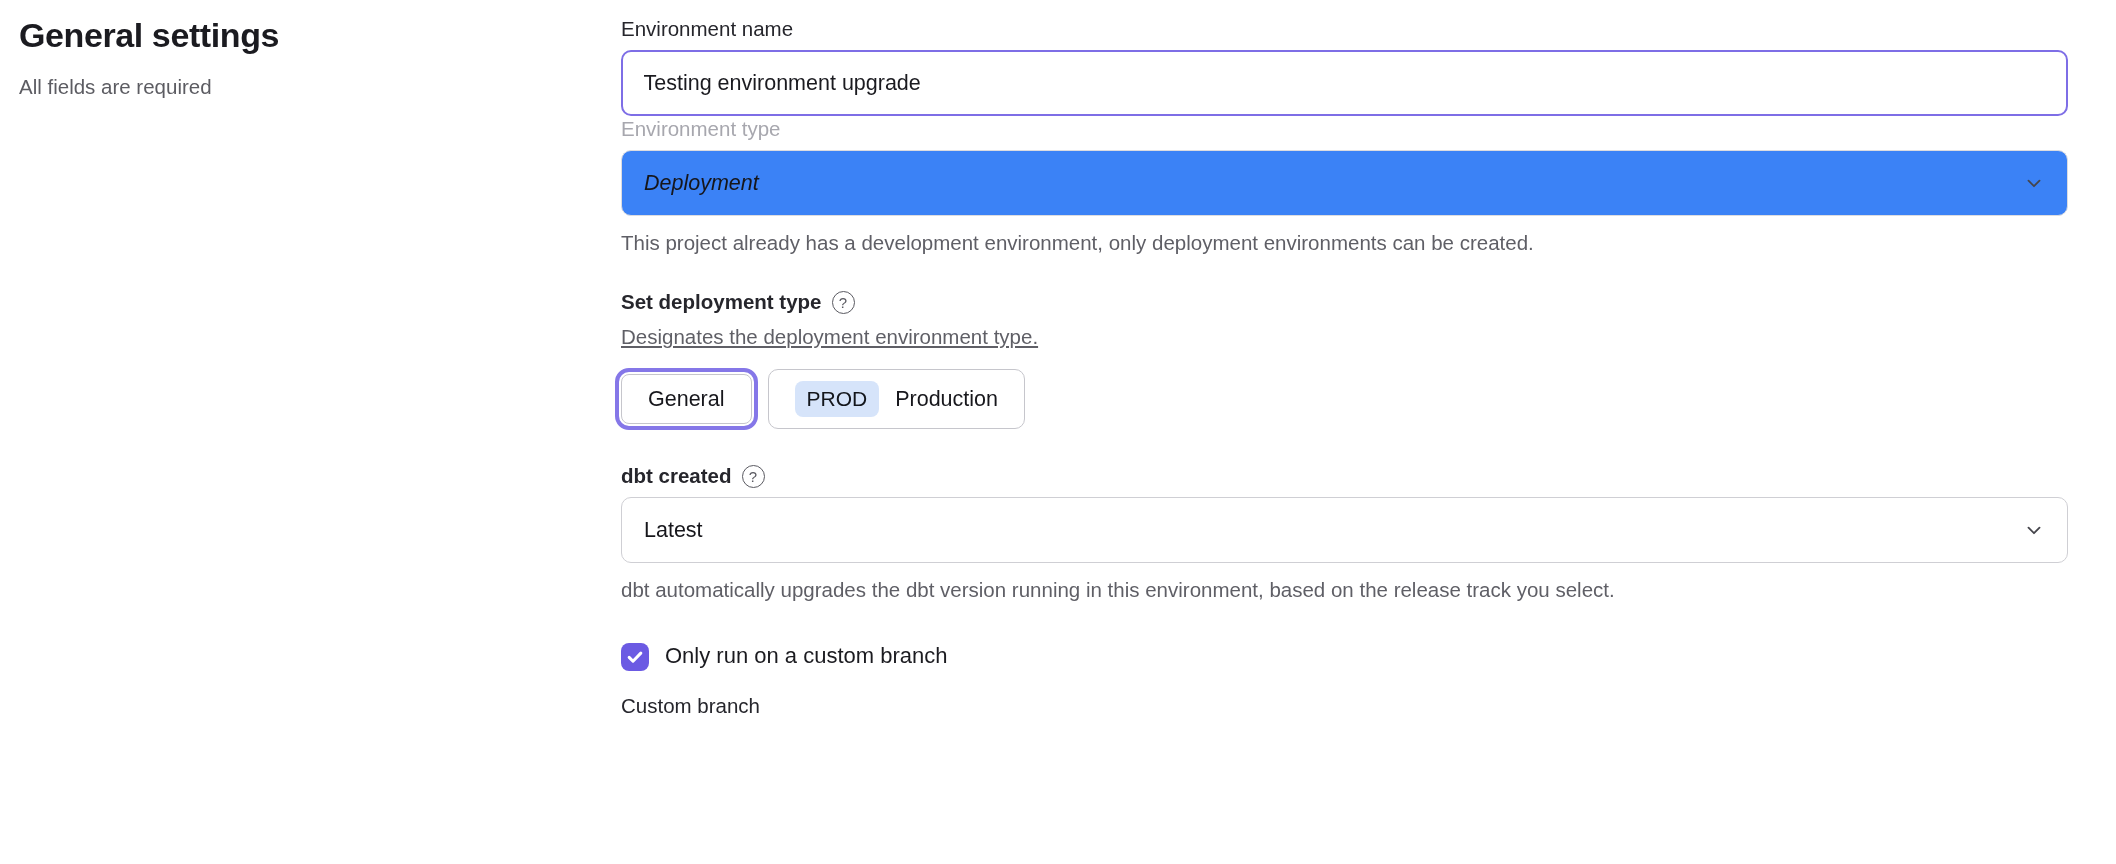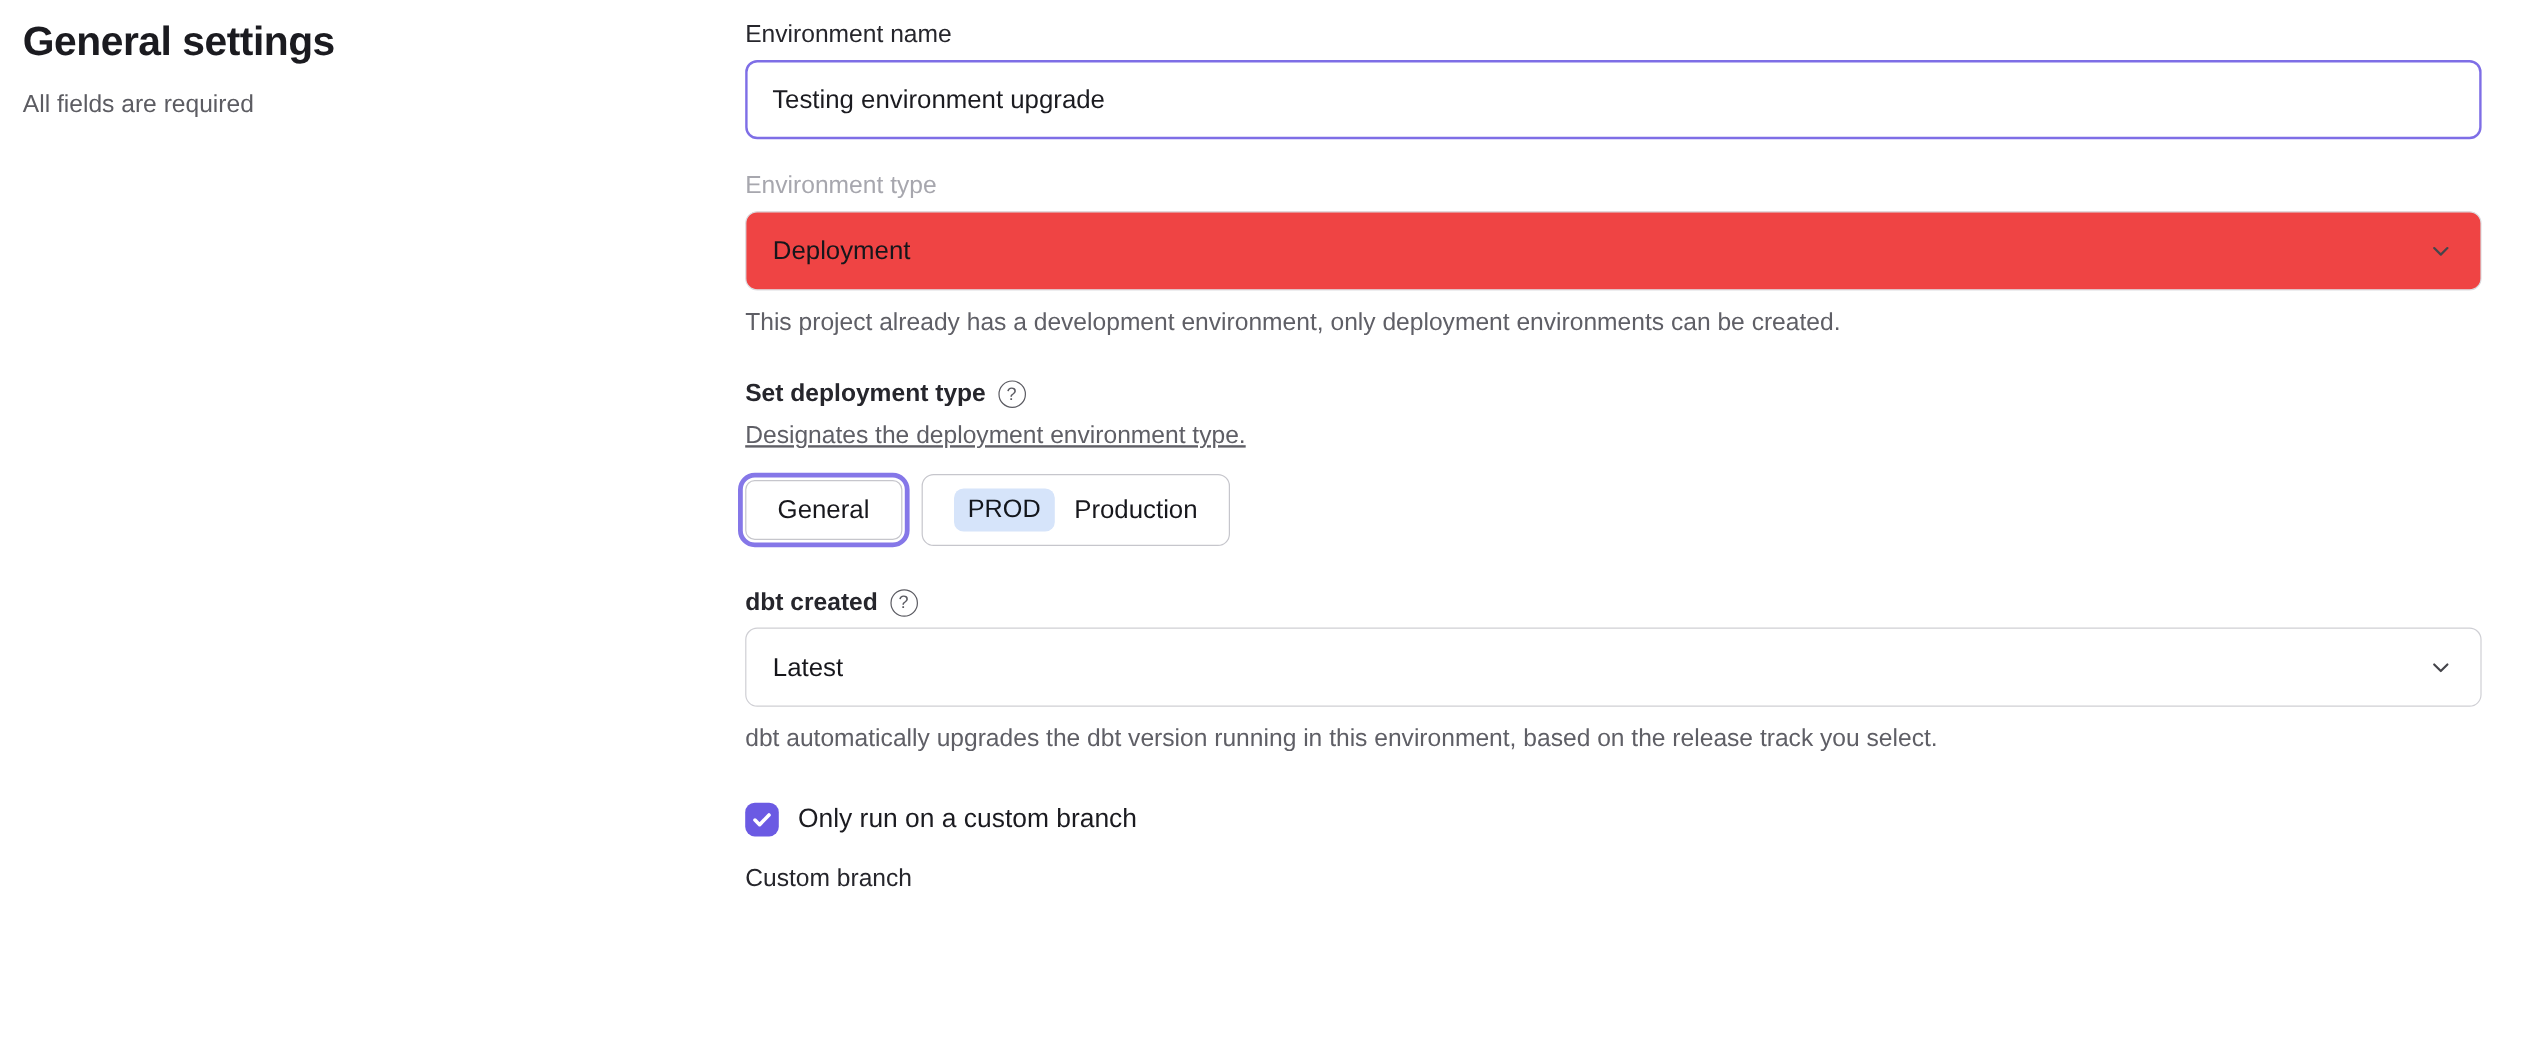--- a/index.html
+++ b/index.html
@@ -47,26 +47,26 @@
     outline: none; display: block;
   }
   .text-input.focused { border: 2.5px solid #7e6ee6; padding: 0 20.5px; }
 
   .select {
     width: 100%; height: 66px; border-radius: 10px;
     border: 1px solid #cfcfd4; background: #fff;
     display: flex; align-items: center; justify-content: space-between;
     padding: 0 22px; font-size: 21.5px; color: #16161b; cursor: pointer;
   }
-  .select.disabled { background: #ef4444; border-color: #dcdce0; cursor: default; }
+  .select.disabled { background: #3b82f6; border-color: #dcdce0; cursor: default; font-style: italic; }
   .chevron { display: inline-flex; color: #45454b; flex: none; }
 
   .helper { font-size: 20.5px; color: #5f5f66; margin-top: 13px; line-height: 27px; }
 
-  .group-env-type { margin-top: 26px; }
+  .group-env-type { }
   .group-deploy-type { margin-top: 33px; }
   .group-deploy-type .helper { margin-top: 11px; text-decoration: underline; }
   .group-dbt-version { margin-top: 31px; }
   .group-dbt-version .select { margin-top: 4px; }
   .group-custom-branch { margin-top: 22px; }
   .group-custom-branch .text-input { margin-top: 6px; }
 
   .seg-row { display: flex; align-items: center; gap: 16px; margin-top: 16px; height: 66px; }
   .seg-btn {
     height: 60px; border: 1px solid #c6c6cc; border-radius: 10px; background: #fff;

